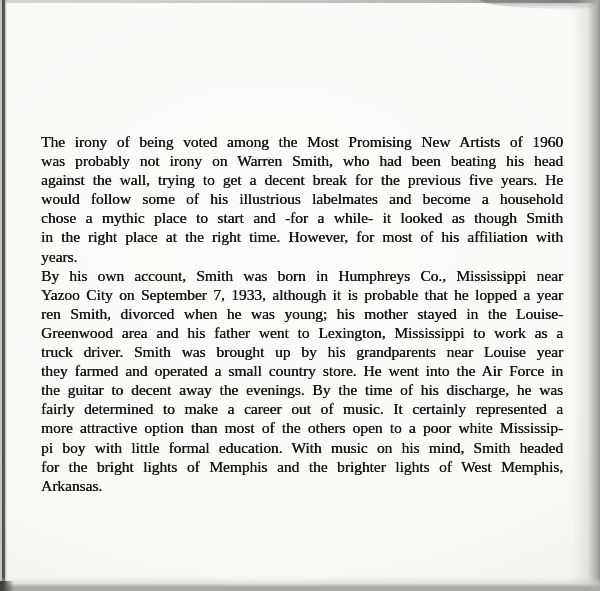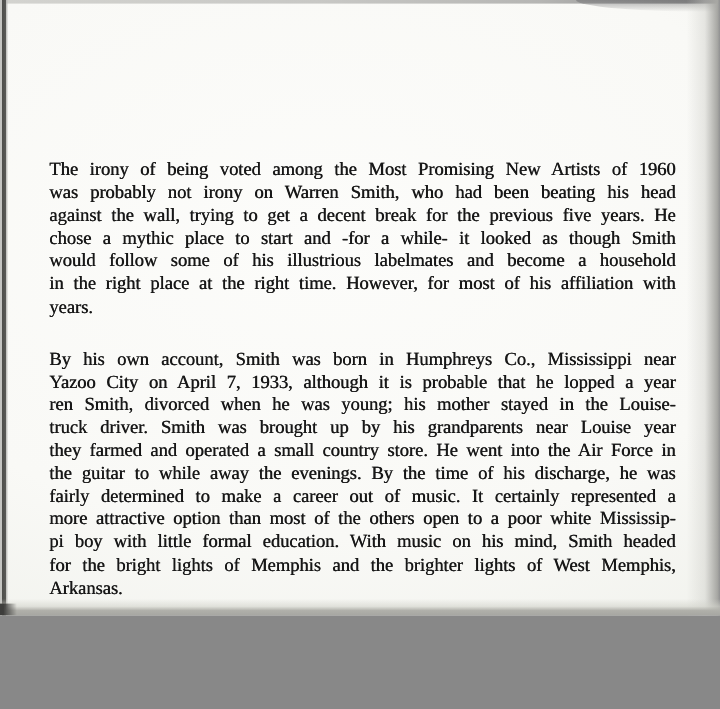--- a/index.html
+++ b/index.html
@@ -1,21 +1,21 @@
 <!DOCTYPE html>
 <html><head>
 <meta charset="utf-8">
 <style>
   html, body { margin: 0; padding: 0; background: #888; }
   * { box-sizing: border-box; }
 
   .scan-root {
     position: relative;
     width: 600px;
-    height: 513px;
+    height: 591px;
     overflow: hidden;
     background:
       radial-gradient(ellipse 120% 90% at 45% 38%, #fcfcfa 0%, #f9f9f6 55%, #f1f2ed 85%, #eaebe5 100%);
     font-family: "Liberation Serif", "DejaVu Serif", serif;
   }
 
   
   .edge-top {
     position: absolute; left: 0; top: 0; width: 600px; height: 3px;
     background: linear-gradient(to right, #cfcfcb 0%, #c2c2bf 45%, #aeaeac 75%, #7f7f80 96%, #6d6d6f 100%);
@@ -53,21 +53,21 @@
     left: 41px;
     top: 132px;
     width: 522px;
     color: #181818;
     font-size: 15.5px;
     line-height: 19.1px;
     letter-spacing: -0.05px;
     text-shadow: 0.35px 0 0 currentColor;
   }
   .paragraph { margin: 0; }
-  .paragraph + .paragraph { margin-top: 24px; }
+  .paragraph + .paragraph { margin-top: 0; }
   .line {
     text-align: justify;
     text-align-last: justify;
     white-space: normal;
   }
   .line.end { text-align-last: left; }
 </style>
 </head>
 <body>
 
@@ -79,33 +79,34 @@
   <div class="edge-right"></div>
   <div class="edge-bottom"></div>
   <div class="edge-bottom-left"></div>
 
   <div class="text-block">
 
     <div class="paragraph">
       <div class="line">The irony of being voted among the Most Promising New Artists of 1960</div>
       <div class="line">was probably not irony on Warren Smith, who had been beating his head</div>
       <div class="line">against the wall, trying to get a decent break for the previous five years. He</div>
+      <div class="line">would follow some of his illustrious labelmates and become a household</div>
       <div class="line">chose a mythic place to start and -for a while- it looked as though Smith</div>
-      <div class="line">would follow some of his illustrious labelmates and become a household</div>
       <div class="line">in the right place at the right time. However, for most of his affiliation with</div>
       <div class="line end">years.</div>
     </div>
 
     <div class="paragraph">
       <div class="line">By his own account, Smith was born in Humphreys Co., Mississippi near</div>
-      <div class="line">Yazoo City on April 7, 1933, although it is probable that he lopped a year</div>
+      <div class="line">Yazoo City on September 7, 1933, although it is probable that he lopped a year</div>
       <div class="line">ren Smith, divorced when he was young; his mother stayed in the Louise-</div>
+      <div class="line">Greenwood area and his father went to Lexington, Mississippi to work as a</div>
       <div class="line">truck driver. Smith was brought up by his grandparents near Louise year</div>
       <div class="line">they farmed and operated a small country store. He went into the Air Force in</div>
-      <div class="line">the guitar to while away the evenings. By the time of his discharge, he was</div>
+      <div class="line">the guitar to decent away the evenings. By the time of his discharge, he was</div>
       <div class="line">fairly determined to make a career out of music. It certainly represented a</div>
       <div class="line">more attractive option than most of the others open to a poor white Mississip-</div>
       <div class="line">pi boy with little formal education. With music on his mind, Smith headed</div>
       <div class="line">for the bright lights of Memphis and the brighter lights of West Memphis,</div>
       <div class="line end">Arkansas.</div>
     </div>
 
   </div>
 </div>
 

